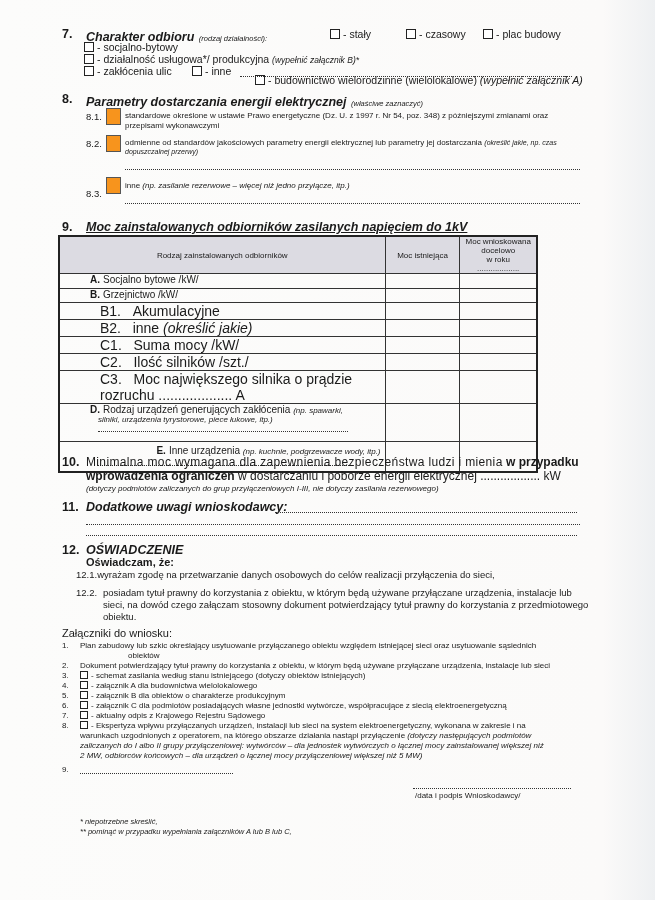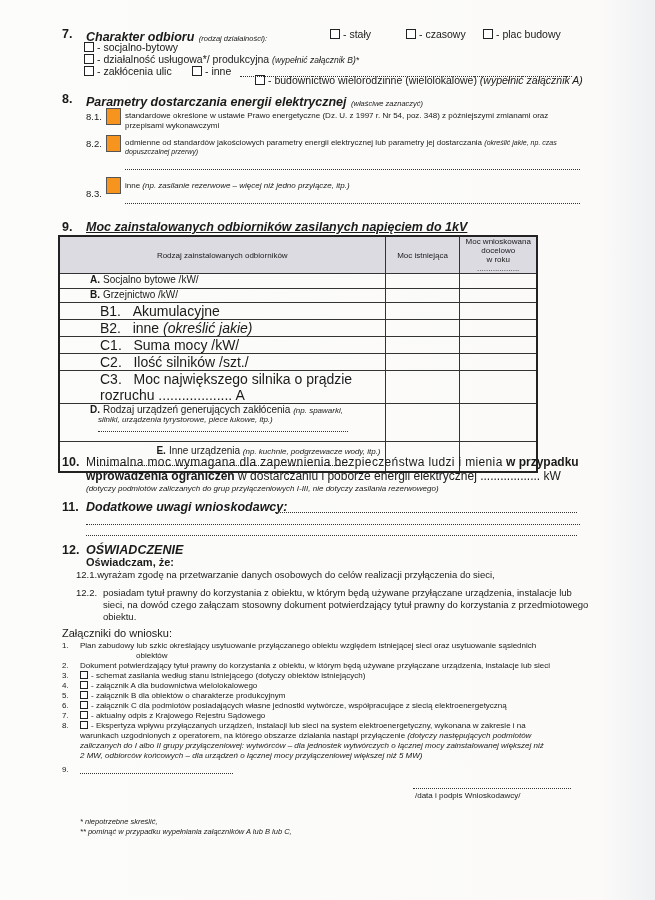--- a/index.html
+++ b/index.html
@@ -163,21 +163,21 @@
   </div>
   <div class="abs t10" style="left:76px;top:587px;text-align:right;">12.2.</div>
   <div class="abs t10" style="left:103px;top:587px;">posiadam tytuł prawny do korzystania z obiektu, w którym będą używane przyłączane urządzenia, instalacje lub</div>
   <div class="abs t10" style="left:103px;top:599px;">sieci, na dowód czego załączam stosowny dokument potwierdzający tytuł prawny do korzystania z przedmiotowego</div>
   <div class="abs t10" style="left:103px;top:611px;">obiektu.</div>
 
   <div class="abs" style="left:62px;top:627px;font-size:11px;">Załączniki do wniosku:</div>
 
   <div class="abs t8" style="left:62px;top:641px;">1.</div>
   <div class="abs t8" style="left:80px;top:641px;">Plan zabudowy lub szkic określający usytuowanie przyłączanego obiektu względem istniejącej sieci oraz usytuowanie sąsiednich</div>
-  <div class="abs t8" style="left:96px;top:651px;padding-left:40px;">obiektów</div>
+  <div class="abs t8" style="left:88px;top:651px;padding-left:40px;">obiektów</div>
 
   <div class="abs t8" style="left:62px;top:661px;">2.</div>
   <div class="abs t8" style="left:80px;top:661px;">Dokument potwierdzający tytuł prawny do korzystania z obiektu, w którym będą używane przyłączane urządzenia, instalacje lub sieci</div>
 
   <div class="abs t8" style="left:62px;top:671px;">3.</div>
   <div class="abs t8" style="left:80px;top:671px;"><span class="cb" style="width:6px;height:6px;"></span><span>- schemat zasilania według stanu istniejącego (dotyczy obiektów istniejących)</span></div>
 
   <div class="abs t8" style="left:62px;top:681px;">4.</div>
   <div class="abs t8" style="left:80px;top:681px;"><span class="cb" style="width:6px;height:6px;"></span><span>- załącznik A dla budownictwa wielolokalowego</span></div>
 

